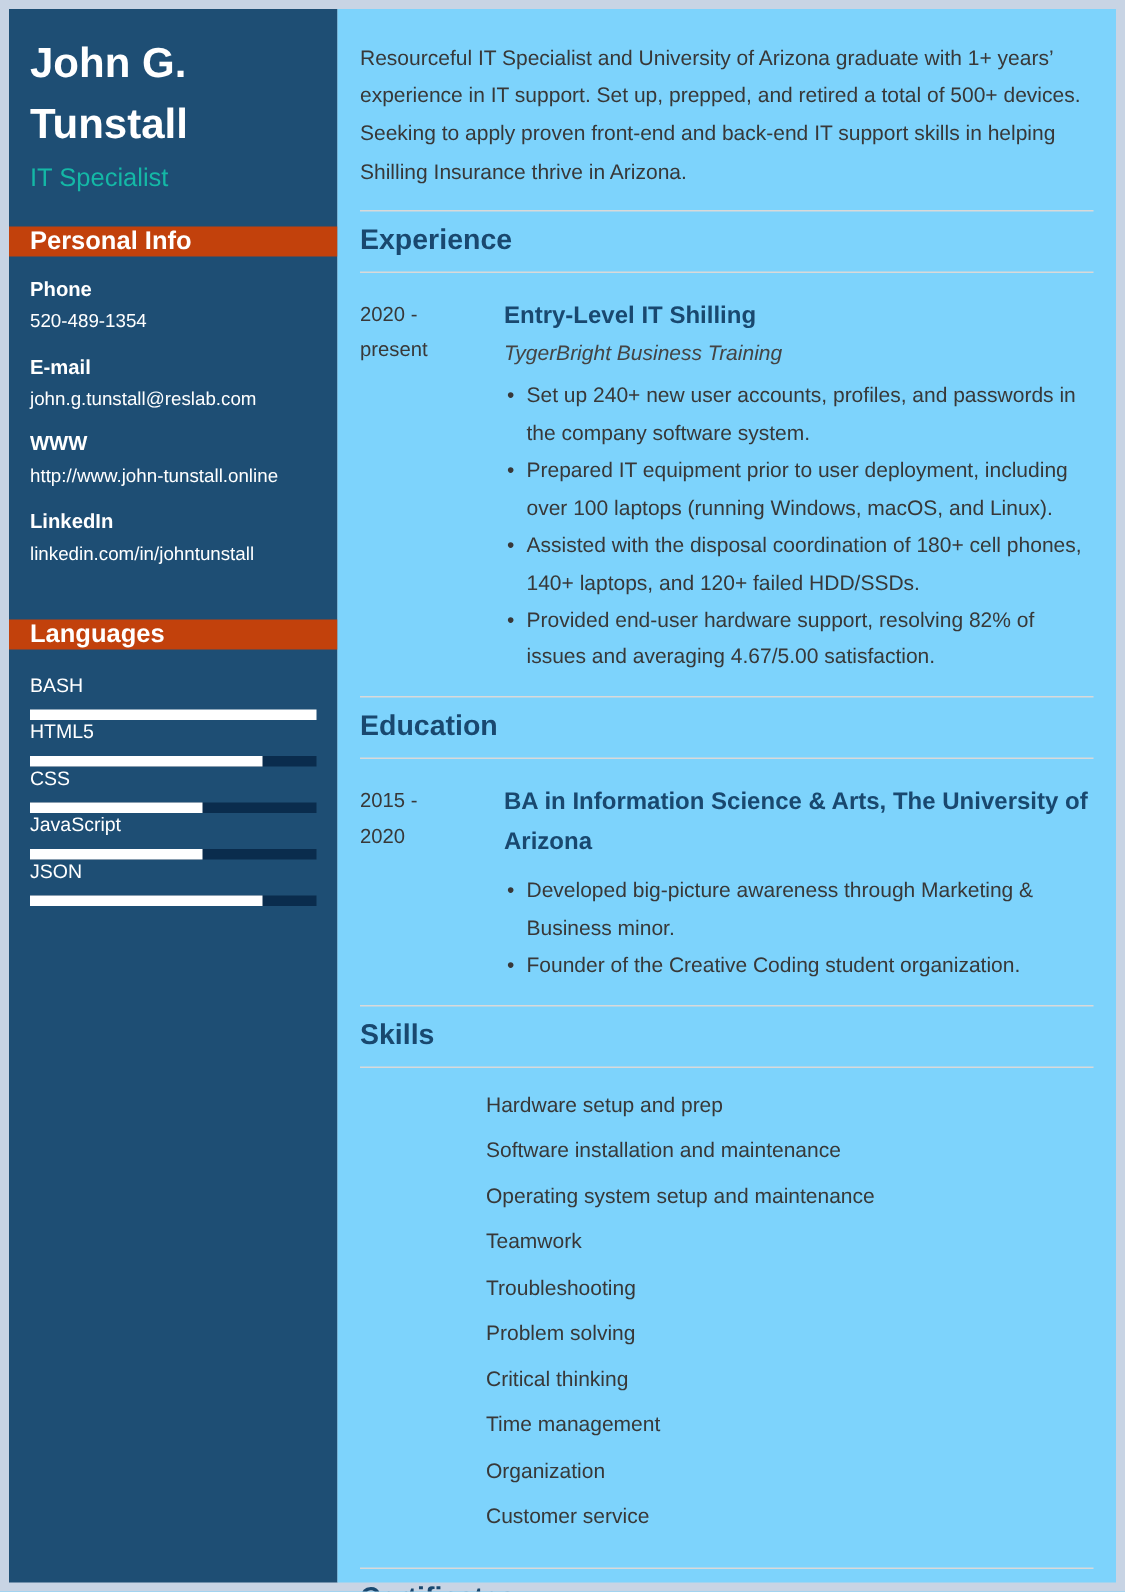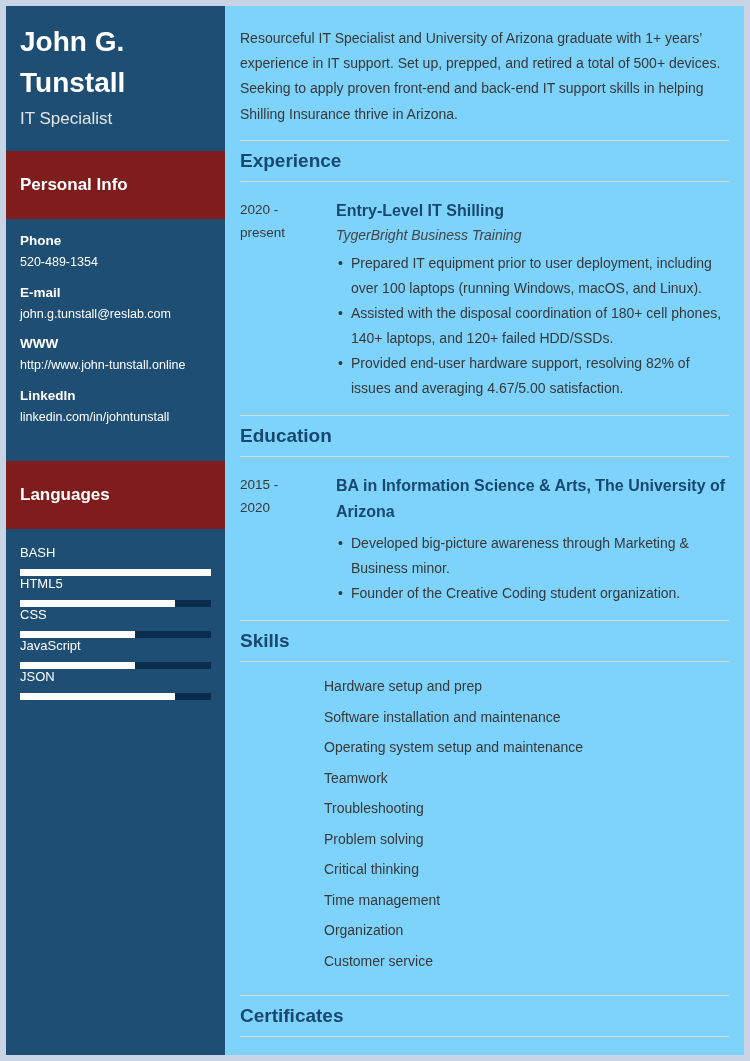--- a/index.html
+++ b/index.html
@@ -26,30 +26,30 @@
   .name-block { padding: 16px 14px 0 14px; }
   .name-line {
     font-size: 28px;
     font-weight: bold;
     line-height: 1.45;
     color: #ffffff;
   }
   .job-title {
     font-size: 17px;
     font-weight: normal;
-    color: #e5e5e5;
+    color: #14b8a6;
     margin-top: 6px;
     padding: 0 14px;
   }
   .side-band {
-    background: #7f1d1d;
+    background: #c2410c;
     color: #ffffff;
     font-size: 17px;
     font-weight: bold;
-    padding: 24px 14px;
+    padding: 0 14px;
     margin-top: 22px;
   }
   .contact-list { padding: 14px 14px 0 14px; }
   .contact-item { margin-bottom: 13px; }
   .contact-label {
     font-size: 13.5px;
     font-weight: bold;
     margin-bottom: 6px;
   }
   .contact-value {
@@ -228,20 +228,21 @@
       <div class="entry">
         <div class="dates">
           <div>2020 -</div>
           <div>present</div>
         </div>
         <div class="entry-body">
           <div class="entry-title">Entry-Level IT Shilling</div>
           <div class="entry-subtitle">TygerBright Business Training</div>
           <ul class="bullets">
 
+              <li>Set up 240+ new user accounts, profiles, and passwords in the company software system.</li>
 
               <li>Prepared IT equipment prior to user deployment, including over 100 laptops (running Windows, macOS, and Linux).</li>
 
               <li>Assisted with the disposal coordination of 180+ cell phones, 140+ laptops, and 120+ failed HDD/SSDs.</li>
 
               <li>Provided end-user hardware support, resolving 82% of issues and averaging 4.67/5.00 satisfaction.</li>
 
           </ul>
         </div>
       </div>

